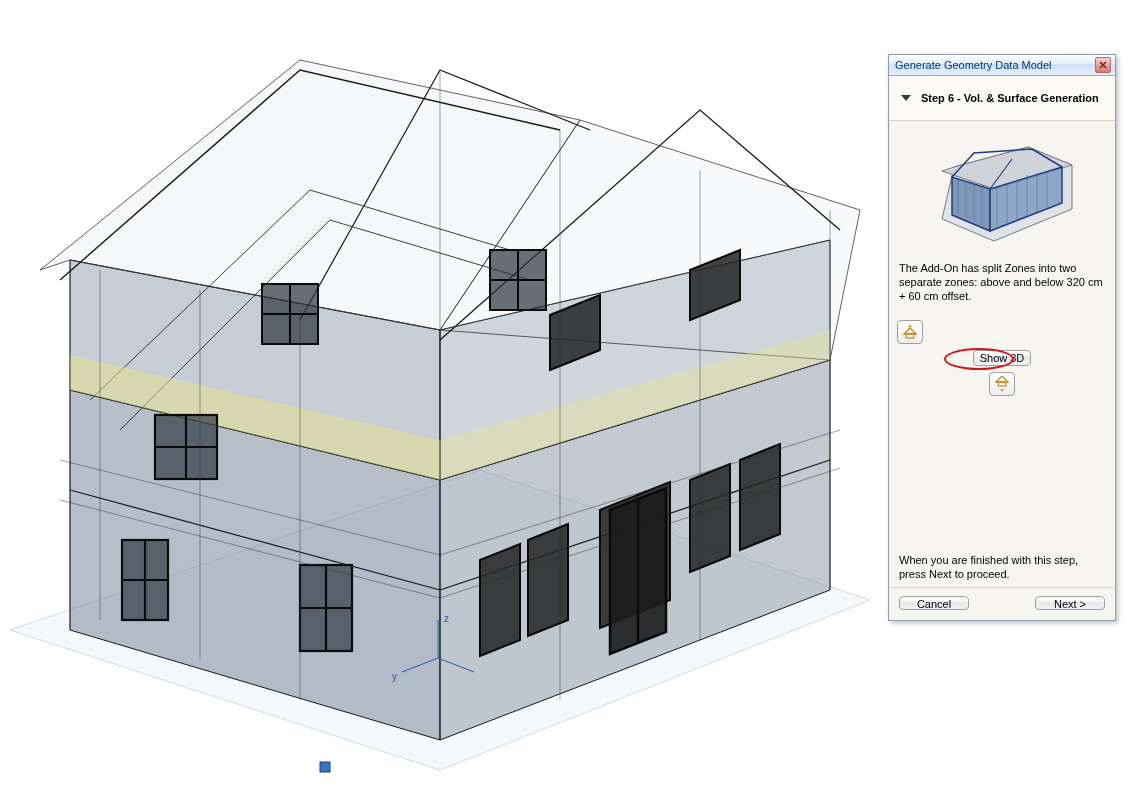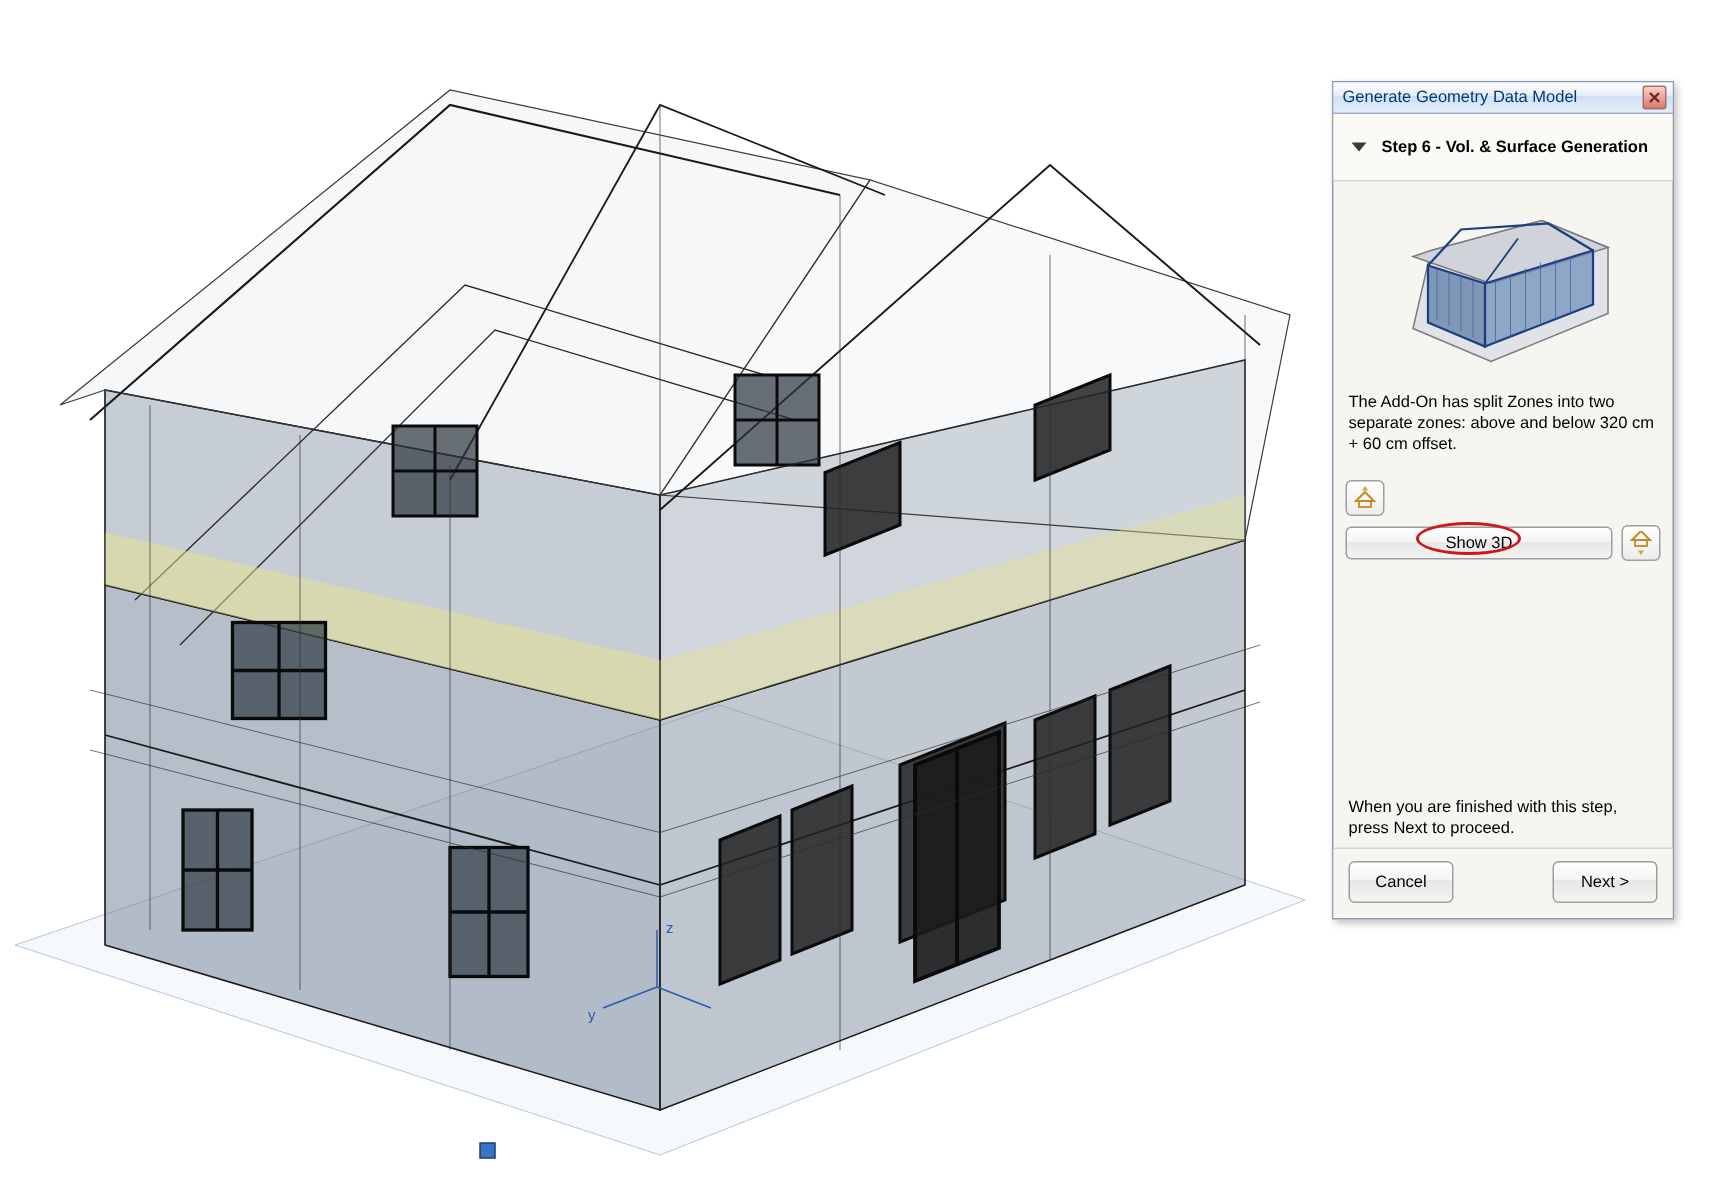--- a/index.html
+++ b/index.html
@@ -119,21 +119,21 @@
     border-bottom: 1px solid #d8d4c8;
     line-height: 14px;
   }
   .footer {
     display: flex;
     justify-content: space-between;
     padding: 8px 10px 10px 10px;
     background: #f6f5f0;
   }
   .footer button {
-    width: 70px; height: 28px;
+    width: 70px; height: 14px;
     border: 1px solid #9e9e9e;
     border-radius: 4px;
     background: linear-gradient(to bottom,#fefefe 0%, #f4f4f4 45%, #e7e7e7 46%, #f3f3f3 100%);
     font-size: 11px;
     cursor: pointer;
   }
   .hilite {
     position: absolute;
     border: 2px solid #cc1a1a;
     border-radius: 50%;
@@ -282,21 +282,21 @@
   <div style="height:10px"></div>
   <div class="btn-row">
     <div class="icon-btn">
       <svg width="16" height="16" viewBox="0 0 16 16">
         <polygon points="2,10 8,4 14,10" fill="none" stroke="#c58a1e" stroke-width="1.3"></polygon>
         <rect x="4" y="10" width="8" height="4" fill="none" stroke="#c58a1e" stroke-width="1.2"></rect>
         <polygon points="6,3 8,0 10,3" fill="#d6a23a"></polygon>
       </svg>
     </div>
   </div>
-  <div class="btn-row" style="position:relative;">
+  <div class="btn-row" style="position:relative;flex-direction:column;">
     <button class="wbtn">
       <span>Show 3D</span>
     </button>
     <div class="icon-btn">
       <svg width="16" height="16" viewBox="0 0 16 16">
         <polygon points="2,6 8,0 14,6" fill="none" stroke="#c58a1e" stroke-width="1.3"></polygon>
         <rect x="4" y="6" width="8" height="4" fill="none" stroke="#c58a1e" stroke-width="1.2"></rect>
         <polygon points="6,13 8,16 10,13" fill="#d6a23a"></polygon>
       </svg>
     </div>

